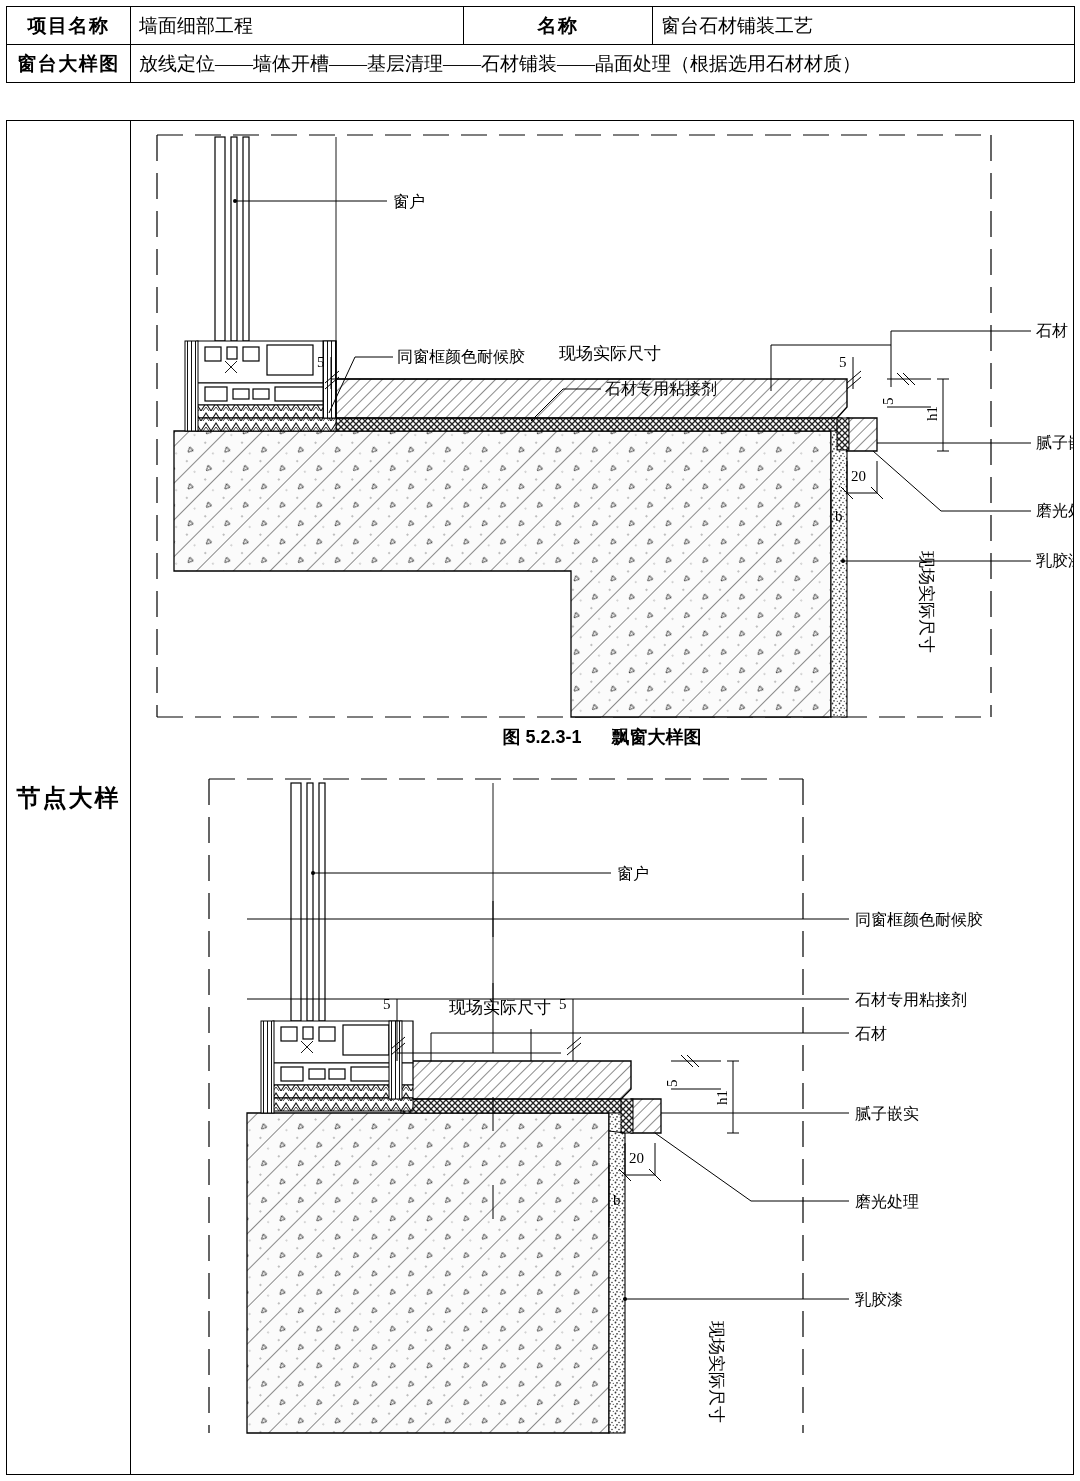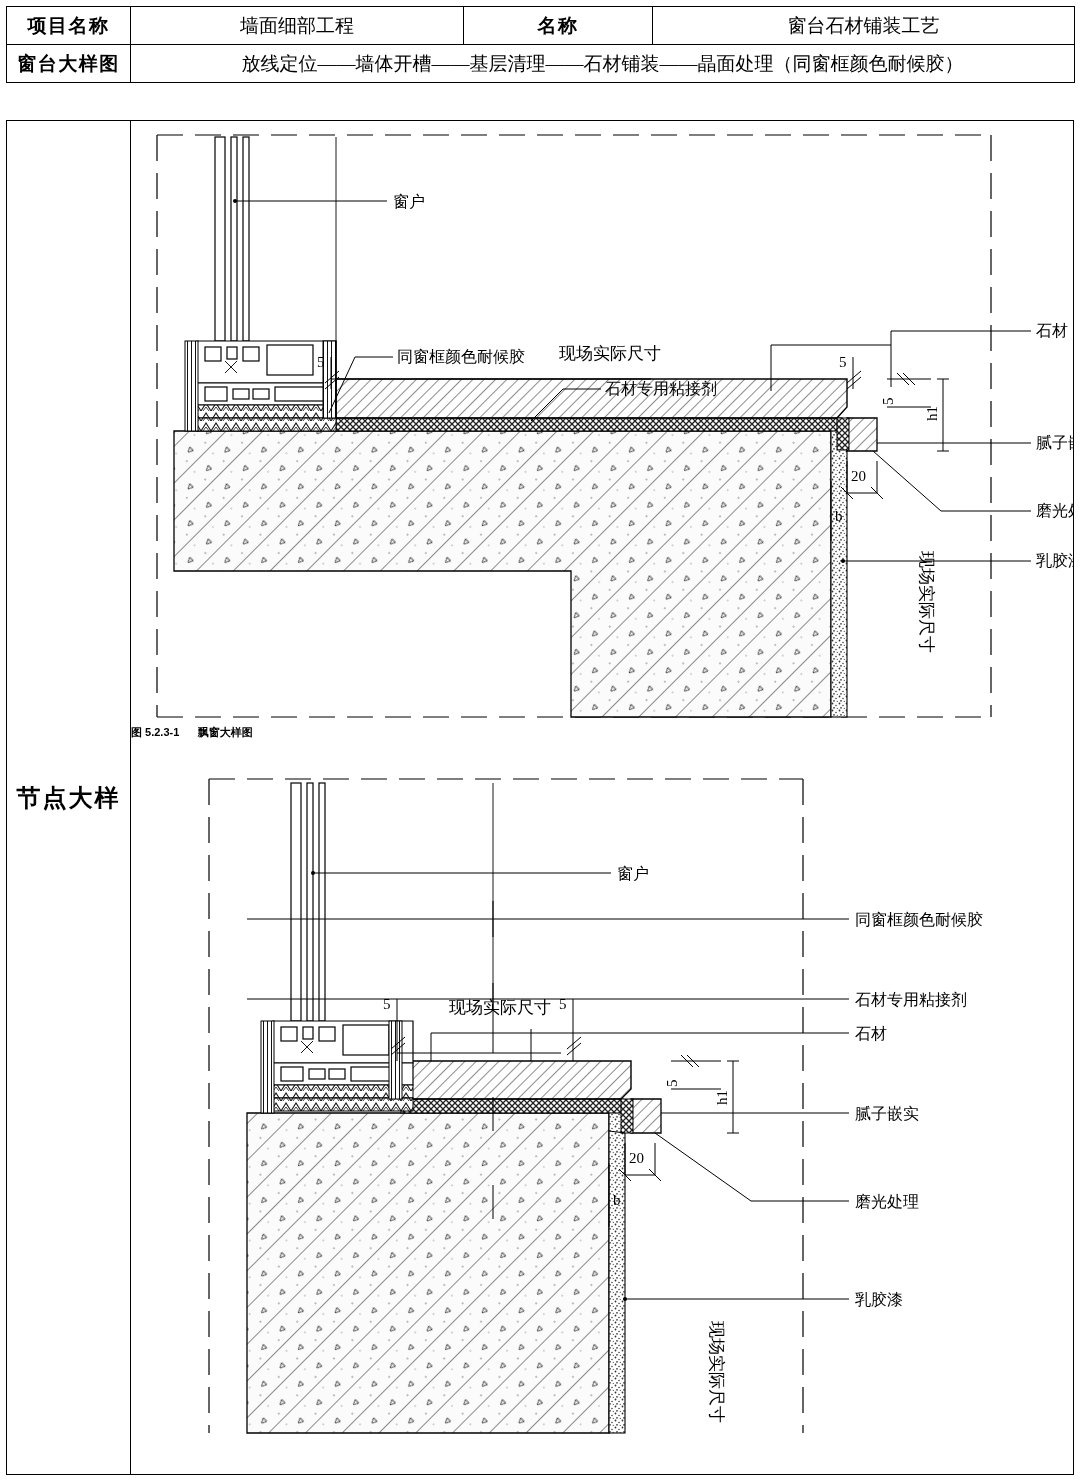--- a/index.html
+++ b/index.html
@@ -32,21 +32,21 @@
     vertical-align: middle;
     height: 38px;
   }
   .lbl {
     text-align: center;
     font-weight: bold;
     letter-spacing: 1.5px;
     font-family: "Liberation Sans", "DejaVu Sans", sans-serif;
     font-size: 18px;
   }
-  .val { text-align: center; }
+  .val { text-align: left; }
 
   
   .bodyframe {
     position: absolute;
     left: 6px; top: 120px;
     width: 1068px; height: 1355px;
     border: 1.6px solid #000;
   }
   .leftcol {
     position: absolute;
@@ -64,22 +64,23 @@
     font-size: 24px;
     letter-spacing: 2px;
     font-family: "Liberation Sans", "DejaVu Sans", sans-serif;
   }
 
   
   .figwrap { position: absolute; }
   .figcap {
     position: absolute;
     width: 100%;
+    text-align: center;
     font-weight: bold;
-    font-size: 11px;
+    font-size: 18px;
     font-family: "Liberation Sans", "DejaVu Sans", sans-serif;
   }
   svg { display: block; }
   .dimtxt {
     font-family: "Liberation Serif", "DejaVu Serif", serif;
     font-size: 15px;
     fill: #000;
   }
   .leadtxt {
     font-family: "Liberation Sans", "DejaVu Sans", sans-serif;
@@ -106,21 +107,21 @@
     </colgroup>
     <tbody>
       <tr>
         <td class="lbl">项目名称</td>
         <td class="val">墙面细部工程</td>
         <td class="lbl">名称</td>
         <td class="val">窗台石材铺装工艺</td>
       </tr>
       <tr>
         <td class="lbl">窗台大样图</td>
-        <td class="val" colspan="3">放线定位——墙体开槽——基层清理——石材铺装——晶面处理（同窗框颜色耐候胶）</td>
+        <td class="val" colspan="3">放线定位——墙体开槽——基层清理——石材铺装——晶面处理（根据选用石材材质）</td>
       </tr>
     </tbody>
   </table>
 
   <div class="bodyframe">
     <div class="leftcol">
       <div class="leftcol-label">节点大样</div>
     </div>
 
     <div class="figwrap" style="left:124px; top:0px; width:942px; height:640px;">

